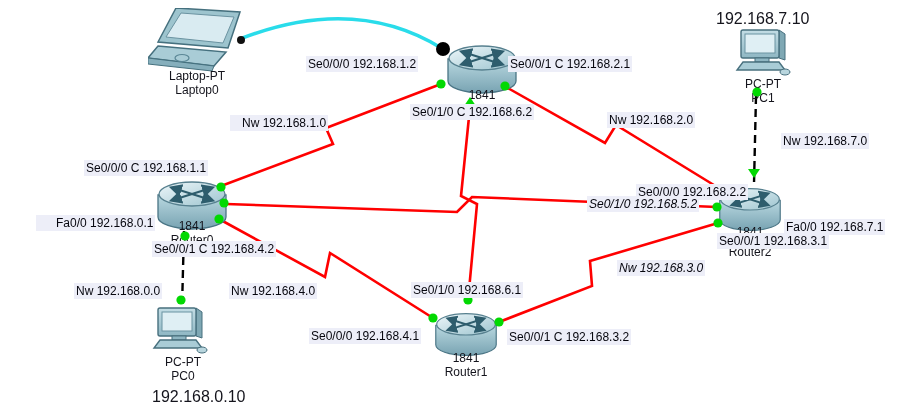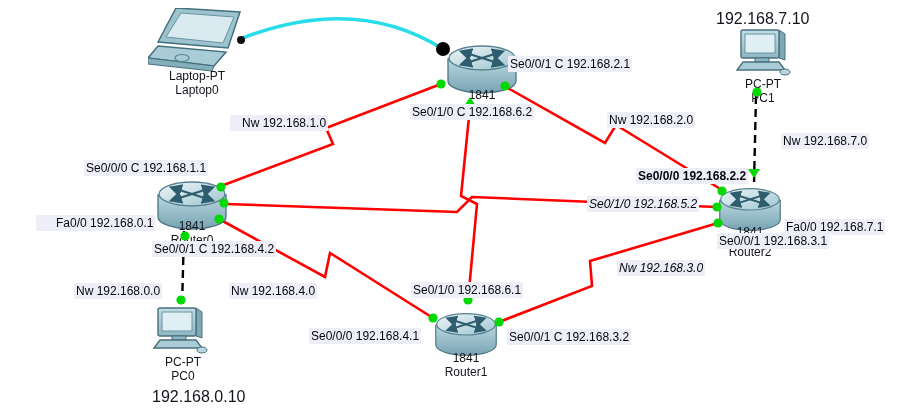--- a/index.html
+++ b/index.html
@@ -155,32 +155,33 @@
       <circle cx="468" cy="300" r="4.6"></circle>
       <circle cx="499" cy="322" r="4.6"></circle>
       <circle cx="722" cy="191" r="4.6"></circle>
       <circle cx="717" cy="207" r="4.6"></circle>
       <circle cx="718" cy="223" r="4.6"></circle>
       <polygon points="748,169 760,169 754,178"></polygon>
       <circle cx="757" cy="92" r="4.6"></circle>
     </g>
   </svg>
 
+  <div class="plabel" style="left:306px;top:56px;">Se0/0/0 192.168.1.2</div>
   <div class="plabel" style="left:508px;top:56px;">Se0/0/1 C 192.168.2.1</div>
   <div class="plabel" style="left:410px;top:104px;">Se0/1/0 C 192.168.6.2</div>
 
   <div class="plabel" style="left:84px;top:160px;">Se0/0/0 C 192.168.1.1</div>
   <div class="plabel" style="left:36px;top:215px;padding-left:20px;">Fa0/0 192.168.0.1</div>
   <div class="plabel" style="left:152px;top:241px;">Se0/0/1 C 192.168.4.2</div>
 
   <div class="plabel" style="left:411px;top:282px;">Se0/1/0 192.168.6.1</div>
   <div class="plabel" style="left:309px;top:328px;">Se0/0/0 192.168.4.1</div>
   <div class="plabel" style="left:507px;top:329px;">Se0/0/1 C 192.168.3.2</div>
 
-  <div class="plabel" style="left:636px;top:168px;font-weight:bold;">Se0/0/0 192.168.2.2</div>
+  <div class="plabel" style="left:636px;top:184px;">Se0/0/0 192.168.2.2</div>
   <div class="plabel" style="left:587px;top:196px;font-style:italic;">Se0/1/0 192.168.5.2</div>
   <div class="plabel" style="left:784px;top:191px;margin-top:28px;">Fa0/0 192.168.7.1</div>
   <div class="plabel" style="left:717px;top:233px;">Se0/0/1 192.168.3.1</div>
 
   <div class="plabel" style="left:230px;top:115px;padding-left:12px;">Nw 192.168.1.0</div>
   <div class="plabel" style="left:607px;top:112px;">Nw 192.168.2.0</div>
   <div class="plabel" style="left:781px;top:133px;">Nw 192.168.7.0</div>
   <div class="plabel" style="left:74px;top:283px;">Nw 192.168.0.0</div>
   <div class="plabel" style="left:229px;top:283px;">Nw 192.168.4.0</div>
   <div class="plabel" style="left:617px;top:260px;font-style:italic;">Nw 192.168.3.0</div>

